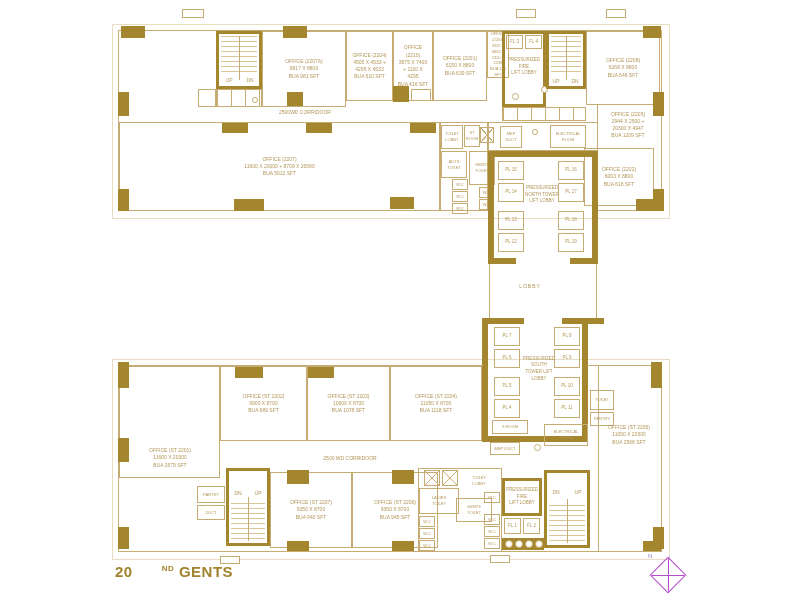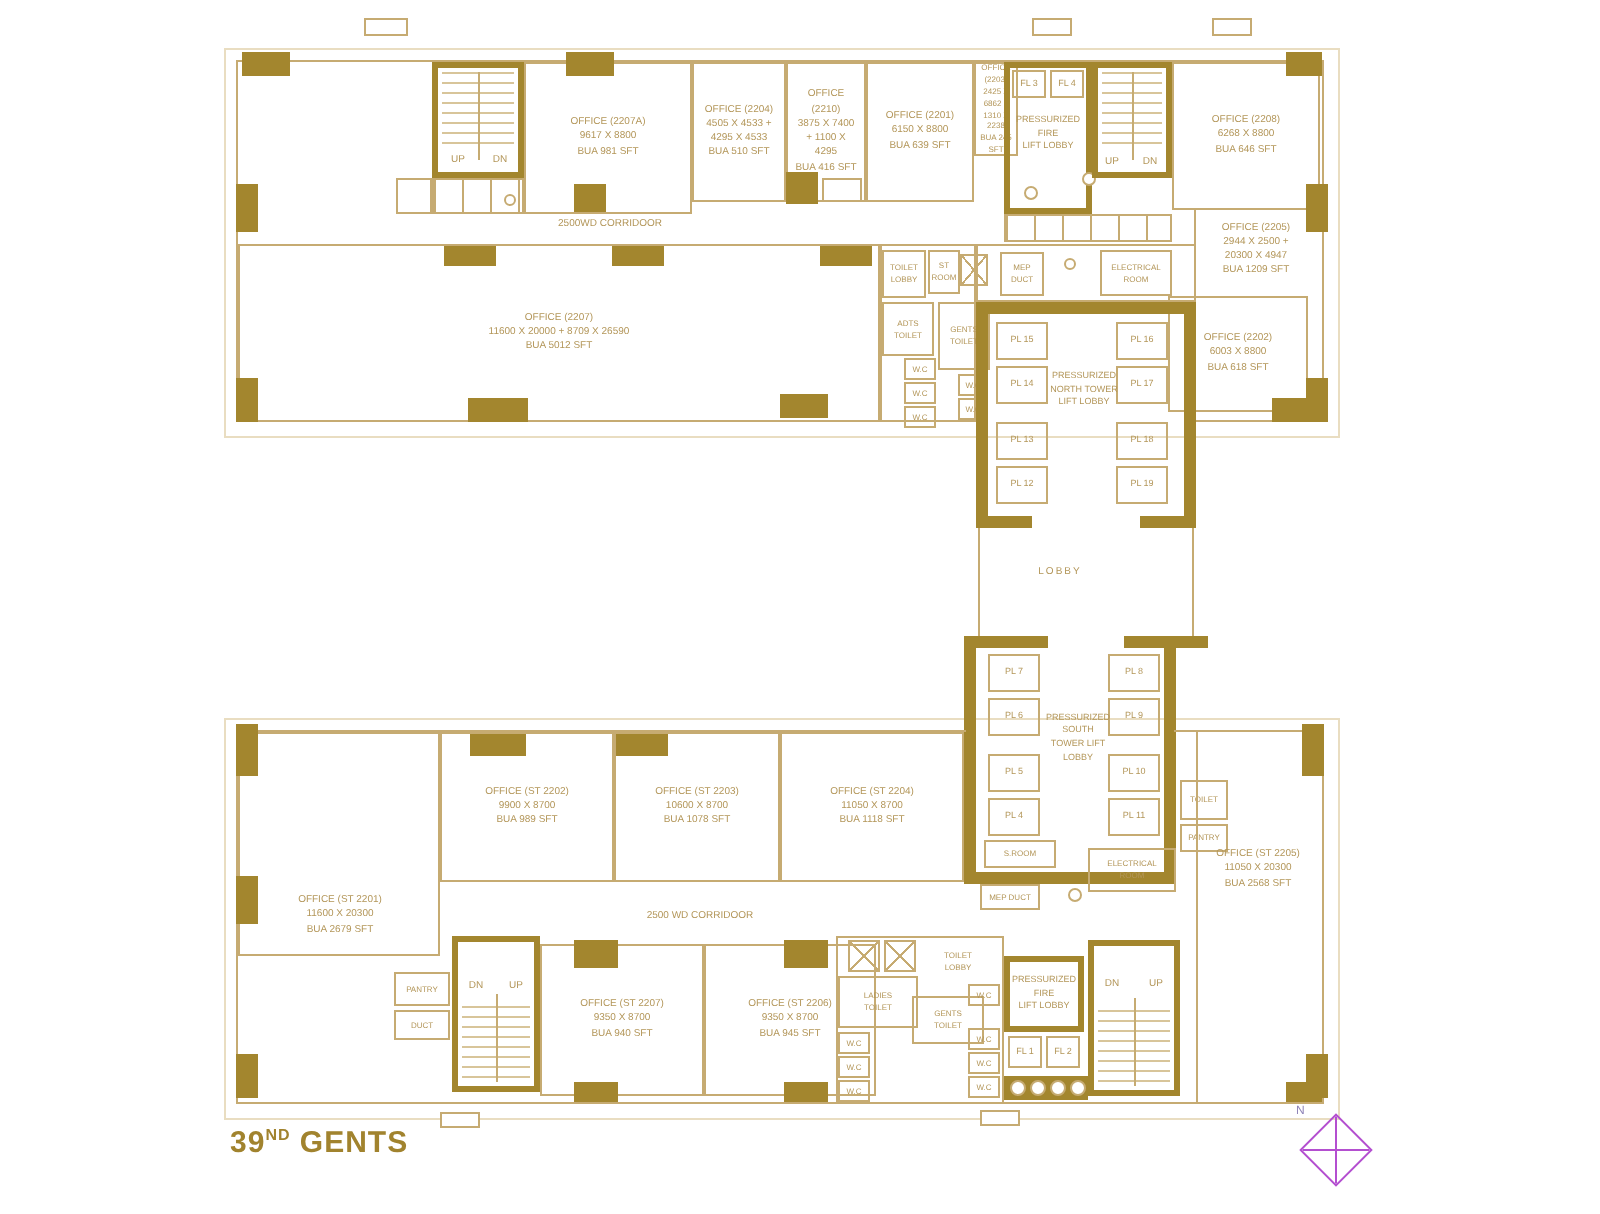--- a/index.html
+++ b/index.html
@@ -24,21 +24,21 @@
   .treads{position:absolute;background:repeating-linear-gradient(to bottom,#d8c59a 0 1px,transparent 1px 5px);}
   .spine{position:absolute;background:var(--line);}
   .xbox{position:absolute;border:1px solid var(--line);box-sizing:border-box;
     background:
      linear-gradient(to top right, transparent calc(50% - .5px), var(--line) calc(50% - .5px) calc(50% + .5px), transparent calc(50% + .5px)),
      linear-gradient(to bottom right, transparent calc(50% - .5px), var(--line) calc(50% - .5px) calc(50% + .5px), transparent calc(50% + .5px));}
   .circle{position:absolute;border:1px solid var(--line);border-radius:50%;box-sizing:border-box;background:#fff;}
   .cubicles{background:repeating-linear-gradient(to right, var(--line) 0 1px, transparent 1px 14px);}
   .tag{position:absolute;border:1px solid var(--line);background:#fff;box-sizing:border-box;}
   .title{position:absolute;left:115px;top:563px;color:#a1832e;font-weight:bold;font-size:15px;letter-spacing:.5px;}
-  .title sup{font-size:8px;}
+  .title sup{font-size:8px;margin-left:29px;}
   .compass{position:absolute;left:655px;top:562px;width:26px;height:26px;border:1.5px solid #b44fd0;
     transform:rotate(45deg);box-sizing:border-box;
     background:
      linear-gradient(to top right, transparent calc(50% - .5px), #b44fd0 calc(50% - .5px) calc(50% + .5px), transparent calc(50% + .5px)),
      linear-gradient(to bottom right, transparent calc(50% - .5px), #b44fd0 calc(50% - .5px) calc(50% + .5px), transparent calc(50% + .5px));}
   .compass-n{position:absolute;left:648px;top:553px;color:#8f84b8;font-size:6px;}
 </style>
 </head>
 <body>
 
@@ -293,18 +293,18 @@
   <div class="wall" style="left:392px;top:541px;width:22px;height:10px;"></div>
   <div class="wall" style="left:643px;top:541px;width:18px;height:10px;"></div>
 
   <div class="tag" style="left:182px;top:9px;width:22px;height:9px;"></div>
   <div class="tag" style="left:516px;top:9px;width:20px;height:9px;"></div>
   <div class="tag" style="left:606px;top:9px;width:20px;height:9px;"></div>
   <div class="tag" style="left:220px;top:556px;width:20px;height:8px;"></div>
   <div class="tag" style="left:490px;top:555px;width:20px;height:8px;"></div>
 
   <div class="title">
-    <span>39</span><sup>ND</sup><span> GENTS</span>
+    <span>20</span><sup>ND</sup><span> GENTS</span>
   </div>
   <div class="compass-n">N</div>
   <div class="compass"></div>
 
 </div>
 
 </body></html>

